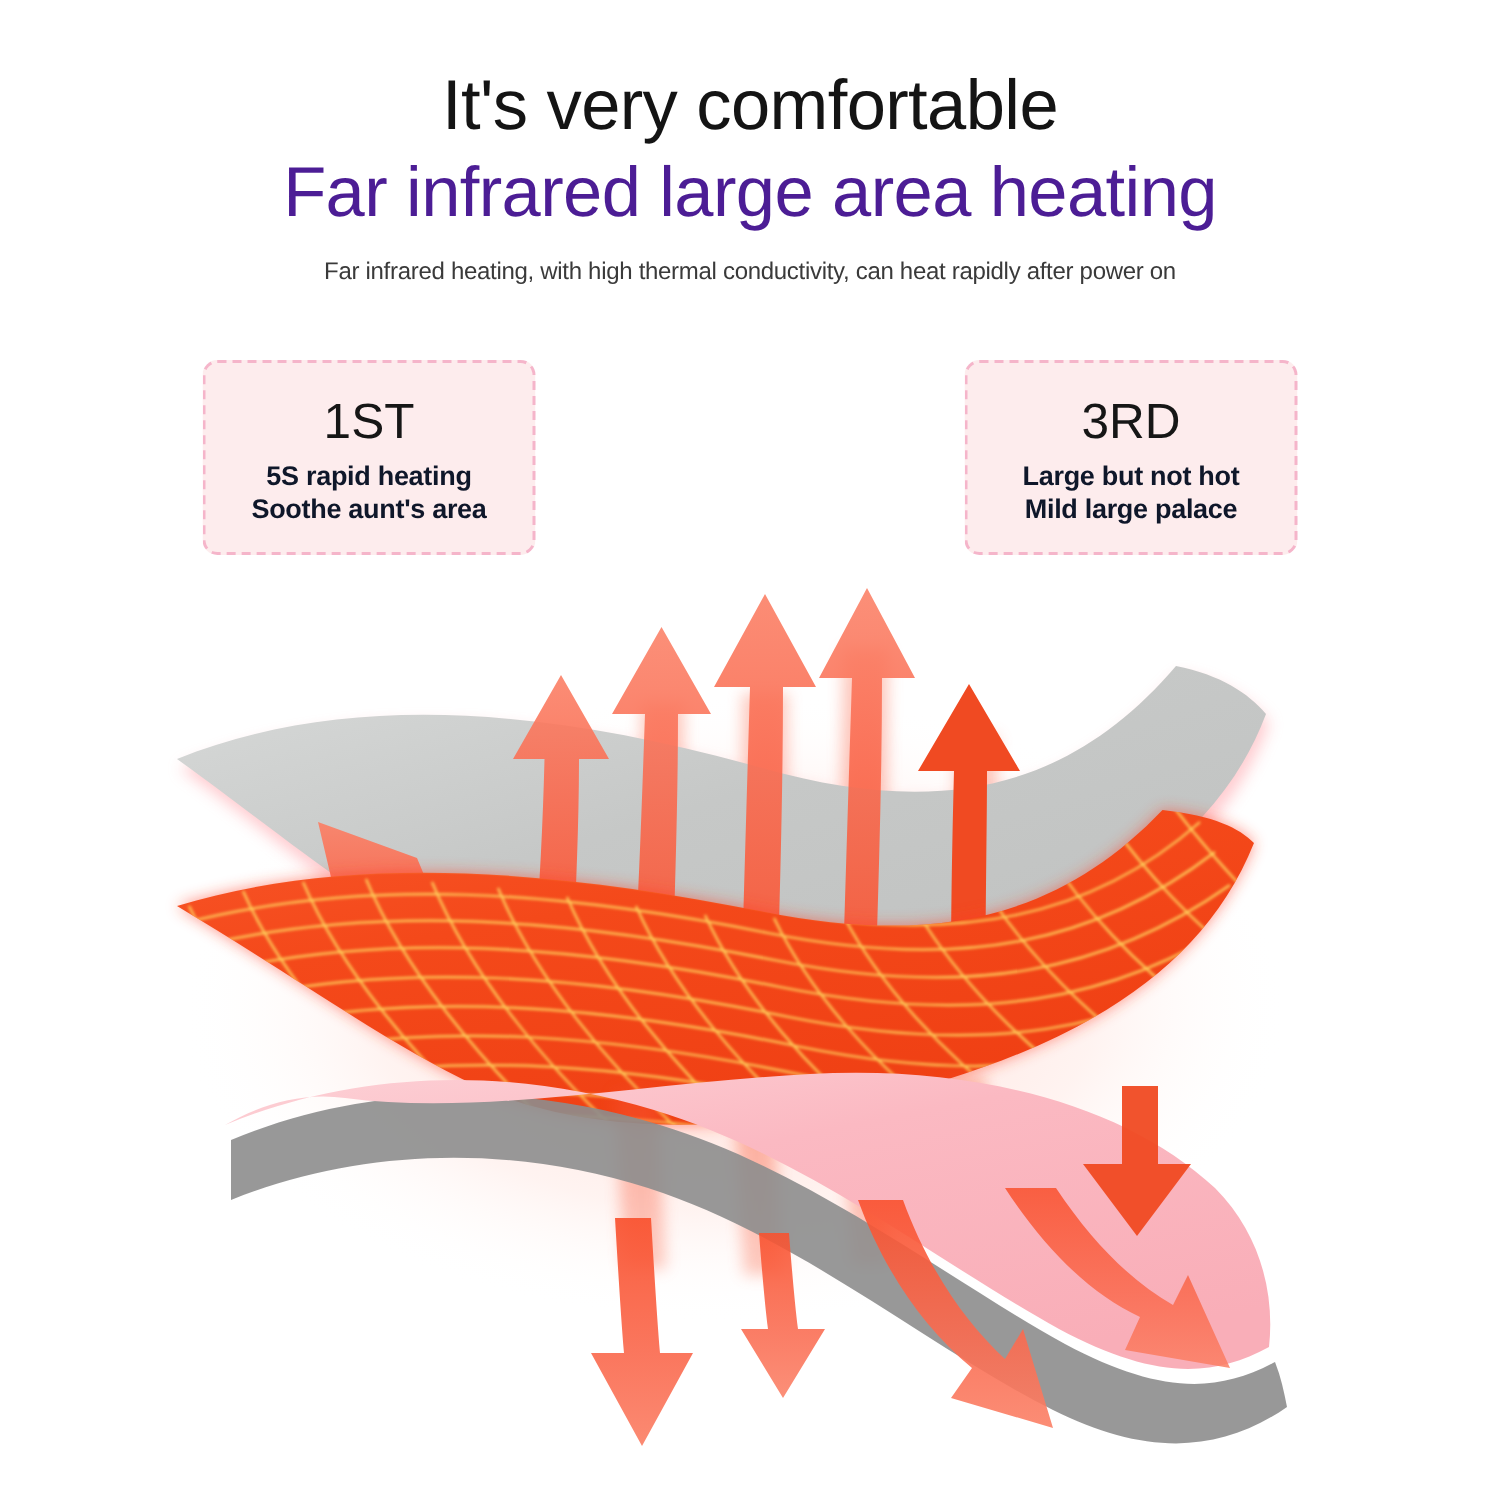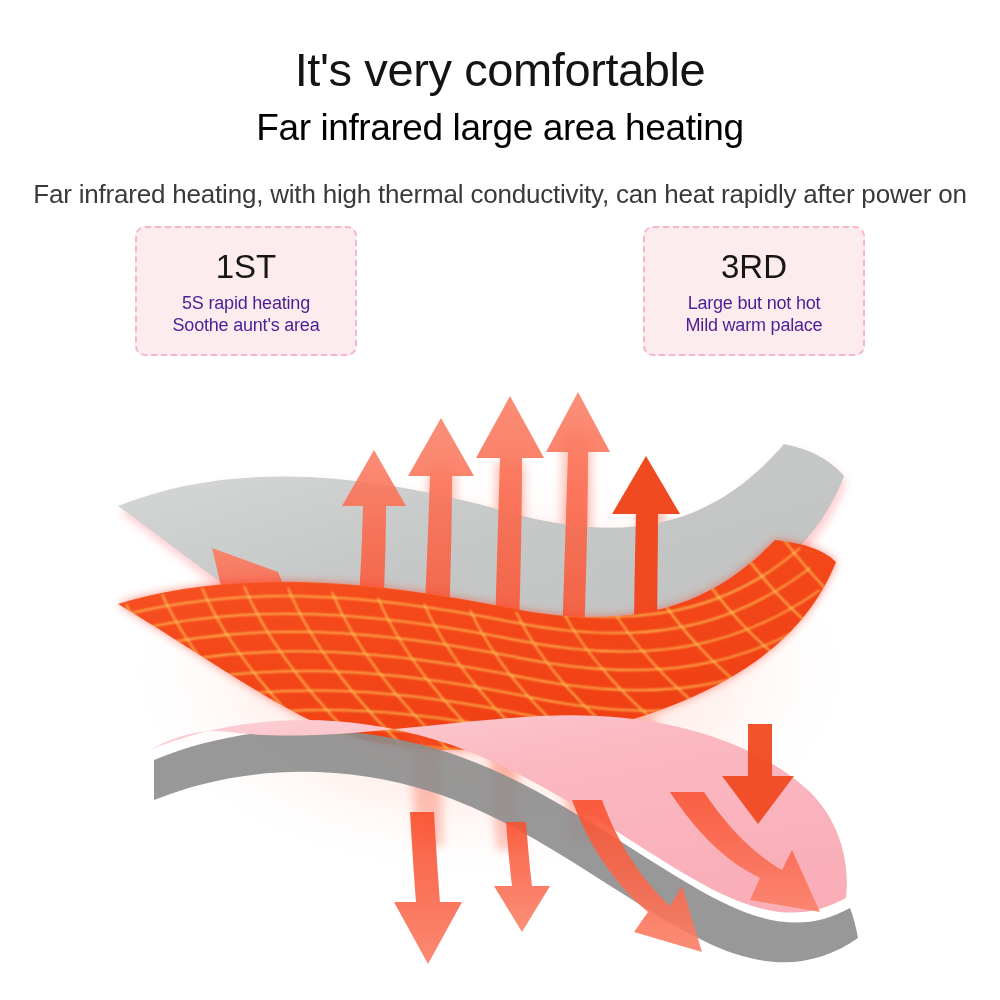--- a/index.html
+++ b/index.html
@@ -18,53 +18,53 @@
     position:absolute;left:0;top:0;width:1000px;
     text-align:center;
   }
   .title-1{
     margin:0;padding-top:44px;
     font-size:47px;line-height:52px;
     font-weight:400;letter-spacing:-0.4px;color:#141414;
   }
   .title-2{
     margin:0;padding-top:6px;
-    font-size:37px;line-height:52px;
-    font-weight:400;letter-spacing:-0.4px;color:#000000;
+    font-size:47px;line-height:52px;
+    font-weight:400;letter-spacing:-0.4px;color:#4c1d95;
   }
   .subtitle{
-    margin:12px;padding-top:16px;
-    font-size:26px;line-height:24px;
+    margin:0;padding-top:16px;
+    font-size:16px;line-height:24px;
     font-weight:400;color:#3a3a3a;letter-spacing:-0.2px;
   }
 
   
   .features{
-    position:absolute;left:135px;top:226px;
+    position:absolute;left:135px;top:240px;
     width:730px;
     display:flex;justify-content:space-between;
   }
   .feature-box{
     width:222px;height:130px;
     box-sizing:border-box;
     background:#fdeced;
     border:2px dashed #f5b5ca;
     border-radius:10px;
     display:flex;flex-direction:column;
     align-items:center;justify-content:center;
     padding-top:2px;
   }
   .feature-rank{
     font-size:33px;line-height:36px;
     font-weight:400;color:#161616;letter-spacing:0px;
     margin-bottom:7px;
   }
   .feature-line{
     font-size:18px;line-height:22px;
-    font-weight:400;color:#4c1d95;letter-spacing:-0.2px;
+    font-weight:700;color:#0f172a;letter-spacing:-0.2px;
   }
 
   
   .illustration{
     position:absolute;left:110px;top:372px;
     width:790px;height:628px;
   }
   .illustration svg{display:block;width:100%;height:100%;}
 </style>
 </head>
@@ -83,21 +83,21 @@
     <div class="feature-box">
       <div class="feature-rank">1ST</div>
       <div class="feature-line">5S rapid heating</div>
       <div class="feature-line">Soothe aunt's area</div>
     </div>
 
 
     <div class="feature-box">
       <div class="feature-rank">3RD</div>
       <div class="feature-line">Large but not hot</div>
-      <div class="feature-line">Mild warm palace</div>
+      <div class="feature-line">Mild large palace</div>
     </div>
 
   </div>
 
   <div class="illustration">
     <svg viewBox="0 0 790 628" xmlns="http://www.w3.org/2000/svg">
       <defs>
 
         <linearGradient id="grayGrad" x1="0" y1="0" x2="1" y2="1">
           <stop offset="0%" stop-color="#d8dad9"></stop>

